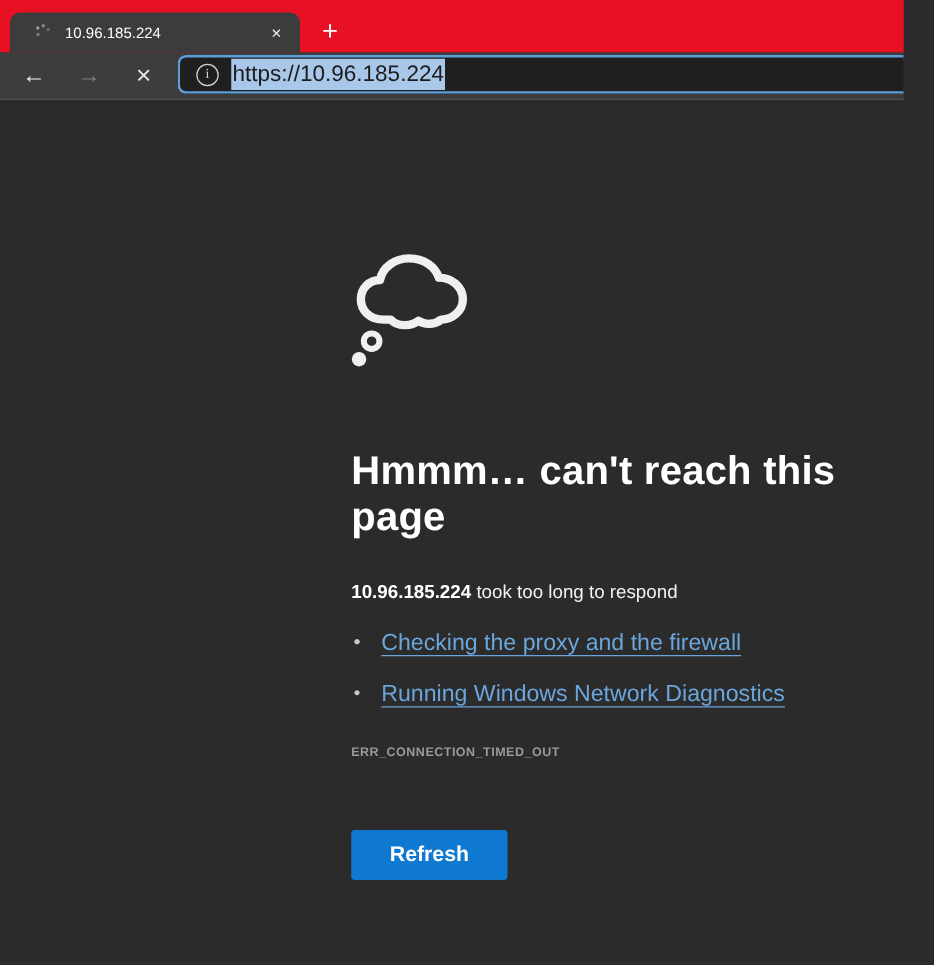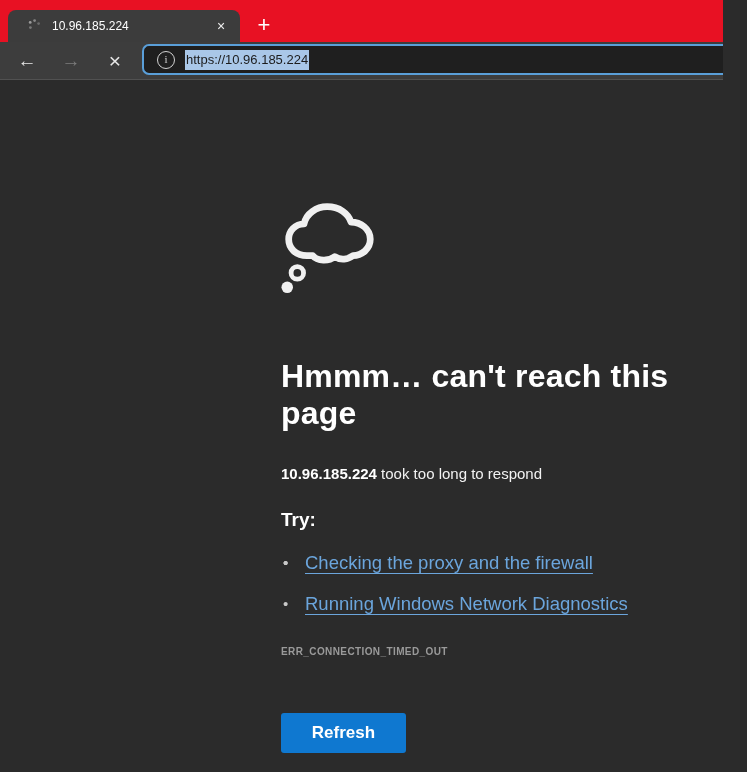--- a/index.html
+++ b/index.html
@@ -50,21 +50,21 @@
     border-radius: 7px 0 0 7px;
     display: flex; align-items: center;
   }
   .info-badge {
     margin-left: 13px; width: 18px; height: 18px; flex: 0 0 auto;
     border: 1.5px solid #d2d2d2; border-radius: 50%;
     color: #d2d2d2; font-size: 11px; line-height: 15px; text-align: center;
     font-family: "Liberation Serif", "DejaVu Serif", serif; font-style: normal;
   }
   .address-text {
-    margin-left: 10px; font-size: 13px; white-space: nowrap;
+    margin-left: 10px; font-size: 18px; white-space: nowrap;
   }
   .address-text .selected {
     background: #a9c7e8; color: #1c1c1c; padding: 2px 1px 3px 1px;
   }
 
   
   .content { padding-left: 281px; color: #ffffff; }
 
   .cloud-icon { display: block; margin-top: 120px; width: 96px; height: 96px; }
 
@@ -146,21 +146,20 @@
                C 50 64 38 64 33 58
                Z" fill="none" stroke="#f0f0f0" stroke-width="7" stroke-linejoin="round"></path>
       <circle cx="17" cy="76" r="6.5" fill="none" stroke="#f0f0f0" stroke-width="5"></circle>
       <circle cx="6.5" cy="91" r="6" fill="#f0f0f0"></circle>
     </svg>
 
     <h1 class="page-title">Hmmm… can't reach this page</h1>
 
     <p class="page-subtitle"><b>10.96.185.224</b><span> took too long to respond</span></p>
 
-    <p class="try-label">Try:</p>
 
     <ul class="suggestions">
       <li>
         <span class="bullet">•</span>
       </li>
       <li>
         <span class="bullet">•</span>
         <a href="#">Checking the proxy and the firewall</a>
       </li>
       <li>

